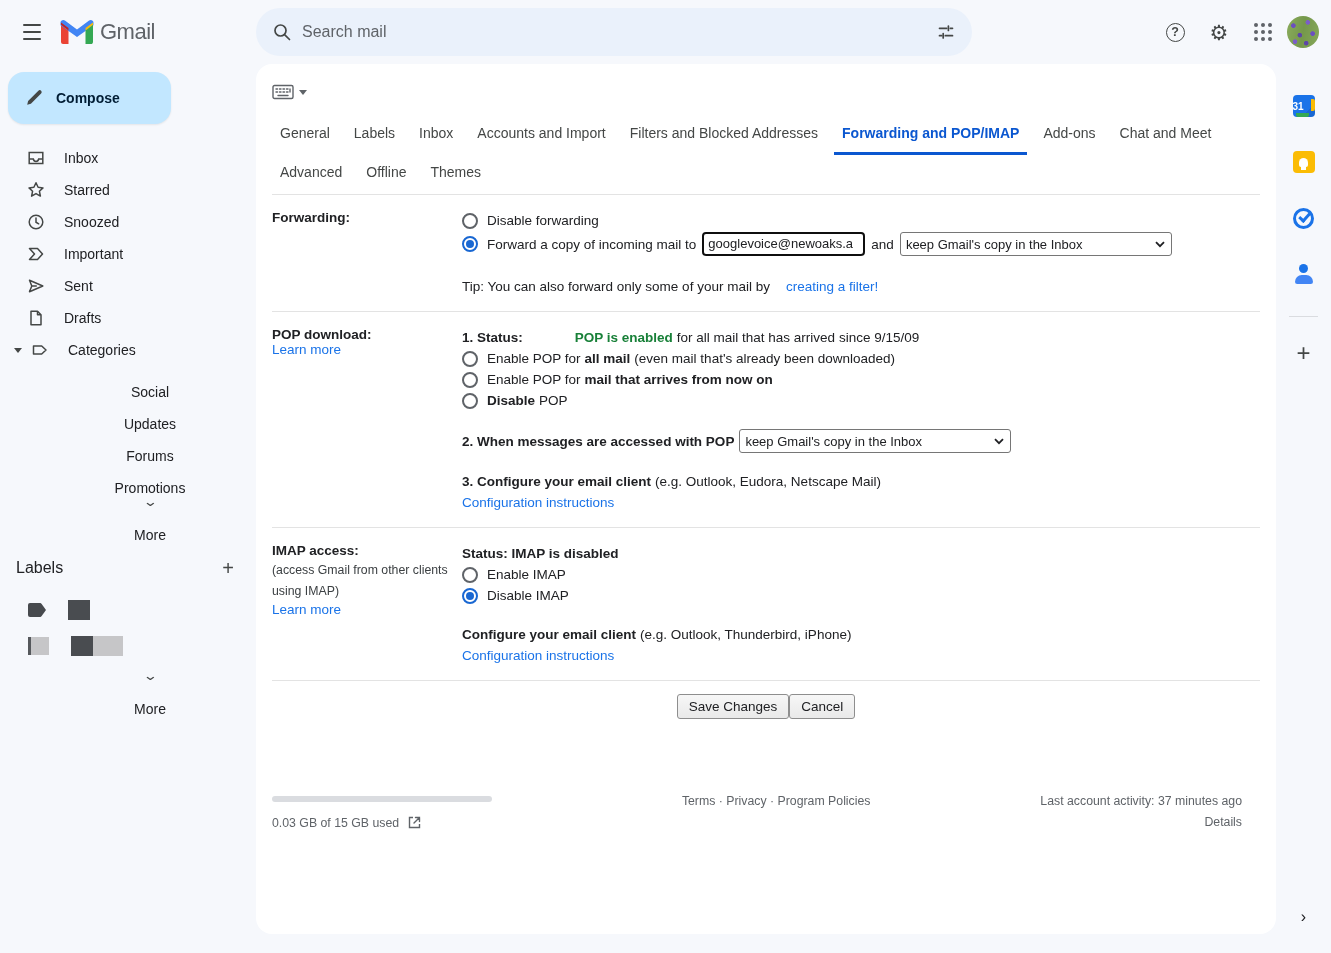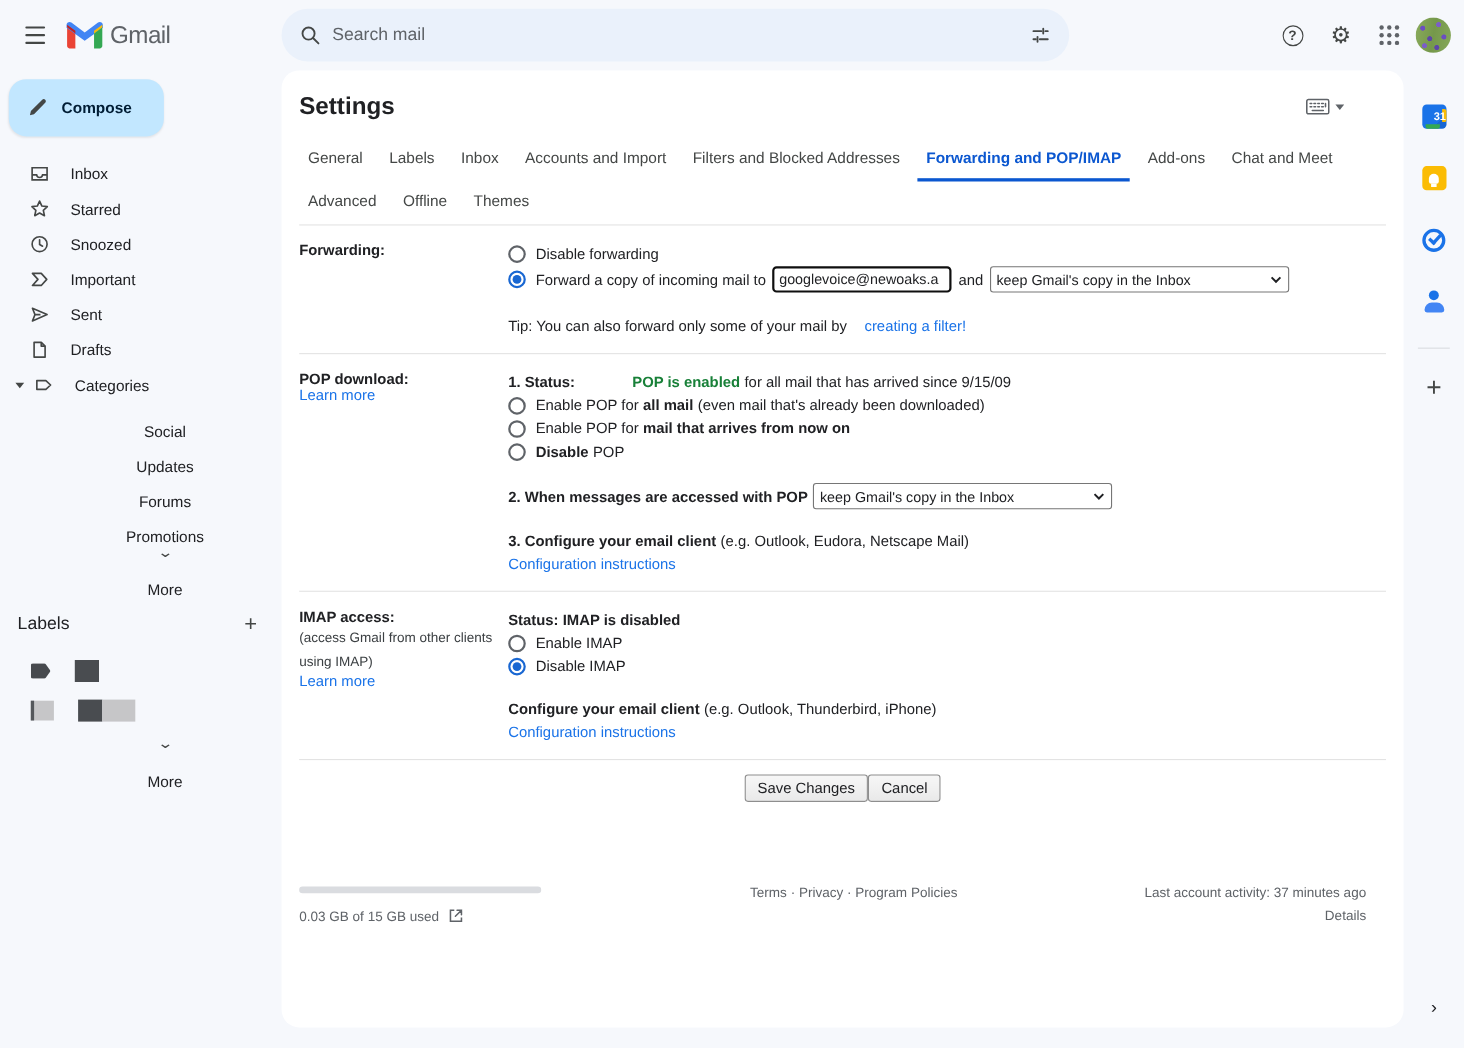--- a/index.html
+++ b/index.html
@@ -29,21 +29,21 @@
       radial-gradient(circle at 20% 30%, #6b4fc0 2px, transparent 2.6px),
       radial-gradient(circle at 65% 20%, #7b5ec7 2px, transparent 2.6px),
       radial-gradient(circle at 40% 60%, #5d46a8 2px, transparent 2.6px),
       radial-gradient(circle at 80% 55%, #6b4fc0 2px, transparent 2.6px),
       radial-gradient(circle at 25% 80%, #7b5ec7 2px, transparent 2.6px),
       radial-gradient(circle at 60% 85%, #5d46a8 2px, transparent 2.6px),
       linear-gradient(100deg, #8aab5c 0%, #75984b 50%, #86a85a 100%);
   }
   .body-row { display:flex; height:889px; }
   .sidebar { width:256px; flex-shrink:0; padding-top:8px; }
-  .compose { width:141px; height:52px; margin-left:8px; border:none; border-radius:16px; background:#c2e7ff; display:flex; align-items:center; gap:12px; padding-left:16px; cursor:pointer; box-shadow:0 1px 2px rgba(0,0,0,.08); }
+  .compose { width:163px; height:52px; margin-left:8px; border:none; border-radius:16px; background:#c2e7ff; display:flex; align-items:center; gap:12px; padding-left:16px; cursor:pointer; box-shadow:0 1px 2px rgba(0,0,0,.08); }
   .compose-label { font-size:14px; font-weight:bold; color:#001d35; }
   .nav { margin-top:18px; }
   .nav-item { display:flex; align-items:center; height:32px; padding-left:26px; gap:18px; border-radius:0 16px 16px 0; cursor:pointer; }
   .nav-item.sub { padding-left:44px;flex-direction:column; }
   .nav-label { font-size:14px; color:#202124; }
   .nav-item .tri { width:0; height:0; border-left:4.5px solid transparent; border-right:4.5px solid transparent; border-top:5.5px solid #444746; margin-right:-10px; margin-left:-12px; }
   .chev { color:#444746; font-size:13px; transform:scaleX(1.4); display:inline-block; }
   .labels-head { display:flex; align-items:center; margin:26px 12px 8px 16px; }
   .labels-title { font-size:16px; color:#202124; flex:1; }
   .plus-glyph { font-size:20px; color:#444746; }
@@ -82,21 +82,21 @@
   .gbtn { font-family:inherit; font-size:13.5px; color:#202124; background:linear-gradient(#f7f7f7,#e9e9e9); border:1px solid #8e8e8e; border-radius:3px; height:25px; padding:0 11px; cursor:pointer; }
   .footer { display:flex; margin-top:56px; padding:0 34px 0 16px; align-items:flex-start; }
   .f-left { width:240px; flex-shrink:0; }
   .meter { width:220px; height:6px; background:#dadce0; border-radius:3px; margin-top:8px; }
   .f-storage { display:flex; align-items:center; gap:8px; margin-top:13px; font-size:12.3px; color:#5f6368; }
   .f-center { flex:1; text-align:center; font-size:12.3px; color:#5f6368; padding-top:6px; }
   .f-right { text-align:right; font-size:12.3px; color:#5f6368; padding-top:6px; }
   .f-right .line2 { margin-top:7px; }
   .rightrail { width:55px; flex-shrink:0; display:flex; flex-direction:column; align-items:center; padding-top:22px; }
   .rail-btn { width:40px; height:40px; border:none; background:transparent; border-radius:50%; display:flex; align-items:center; justify-content:center; cursor:pointer; margin-bottom:16px; }
-  .cal-icon { width:22px; height:22px; border-radius:4px; background:linear-gradient(135deg,#1a73e8 70%,#1967d2 70%); position:relative; display:flex; align-items:center; justify-content:flex-end; color:#fff; font-size:10px; font-weight:bold; }
+  .cal-icon { width:22px; height:22px; border-radius:4px; background:linear-gradient(135deg,#1a73e8 70%,#1967d2 70%); position:relative; display:flex; align-items:center; justify-content:flex-start; color:#fff; font-size:10px; font-weight:bold; }
   .cal-icon::before { content:""; position:absolute; right:0; top:4px; width:4px; height:12px; background:#fbbc04; border-radius:0 2px 2px 0; }
   .cal-icon::after { content:""; position:absolute; left:3px; bottom:0; width:13px; height:4px; background:#34a853; border-radius:0 0 2px 2px; }
   .cal-num { position:relative; z-index:1; }
   .keep-icon { width:22px; height:22px; border-radius:4px; background:#fbbc04; display:flex; align-items:center; justify-content:center; }
   .keep-bulb { width:9px; height:9px; background:#fff; border-radius:50% 50% 2px 2px; position:relative; }
   .keep-bulb::after { content:""; position:absolute; left:2px; bottom:-3px; width:5px; height:2.5px; background:#fff; }
   .tasks-icon { width:21px; height:21px; border:3px solid #1a73e8; border-radius:50%; position:relative; }
   .tasks-icon::after { content:""; position:absolute; left:3px; top:2px; width:8px; height:4px; border-left:3px solid #1a73e8; border-bottom:3px solid #1a73e8; transform:rotate(-48deg); }
   .contacts-icon { width:20px; height:20px; position:relative; }
   .contacts-icon::before { content:""; position:absolute; left:5.5px; top:0; width:9px; height:9px; background:#1a73e8; border-radius:50%; }
@@ -274,21 +274,20 @@
         </span>
     </div>
     <div class="nav-item sub" style="margin-top:4px">
       <span class="chev">⌄</span>
       <span class="nav-label">More</span>
     </div>
   </nav>
 
   <main class="card">
     <div class="card-head">
-      <h1 class="card-title">Settings</h1>
       <span class="kb-wrap">
         <svg class="ic" width="22" height="16" viewBox="0 0 22 16" fill="none" stroke="#5f6368" stroke-width="1.4">
             <rect x="1" y="1.5" width="20" height="13" rx="1.5"></rect>
             <path d="M4 5h1.5M7.5 5H9M11 5h1.5M14.5 5H16M4 8h1.5M7.5 8H9M11 8h1.5M14.5 8H16M18 5v3M6 11.5h10" stroke-linecap="round"></path>
           </svg>
         <span class="kb-tri"></span>
       </span>
     </div>
     <div class="tabs">
       <div class="tab-row">

